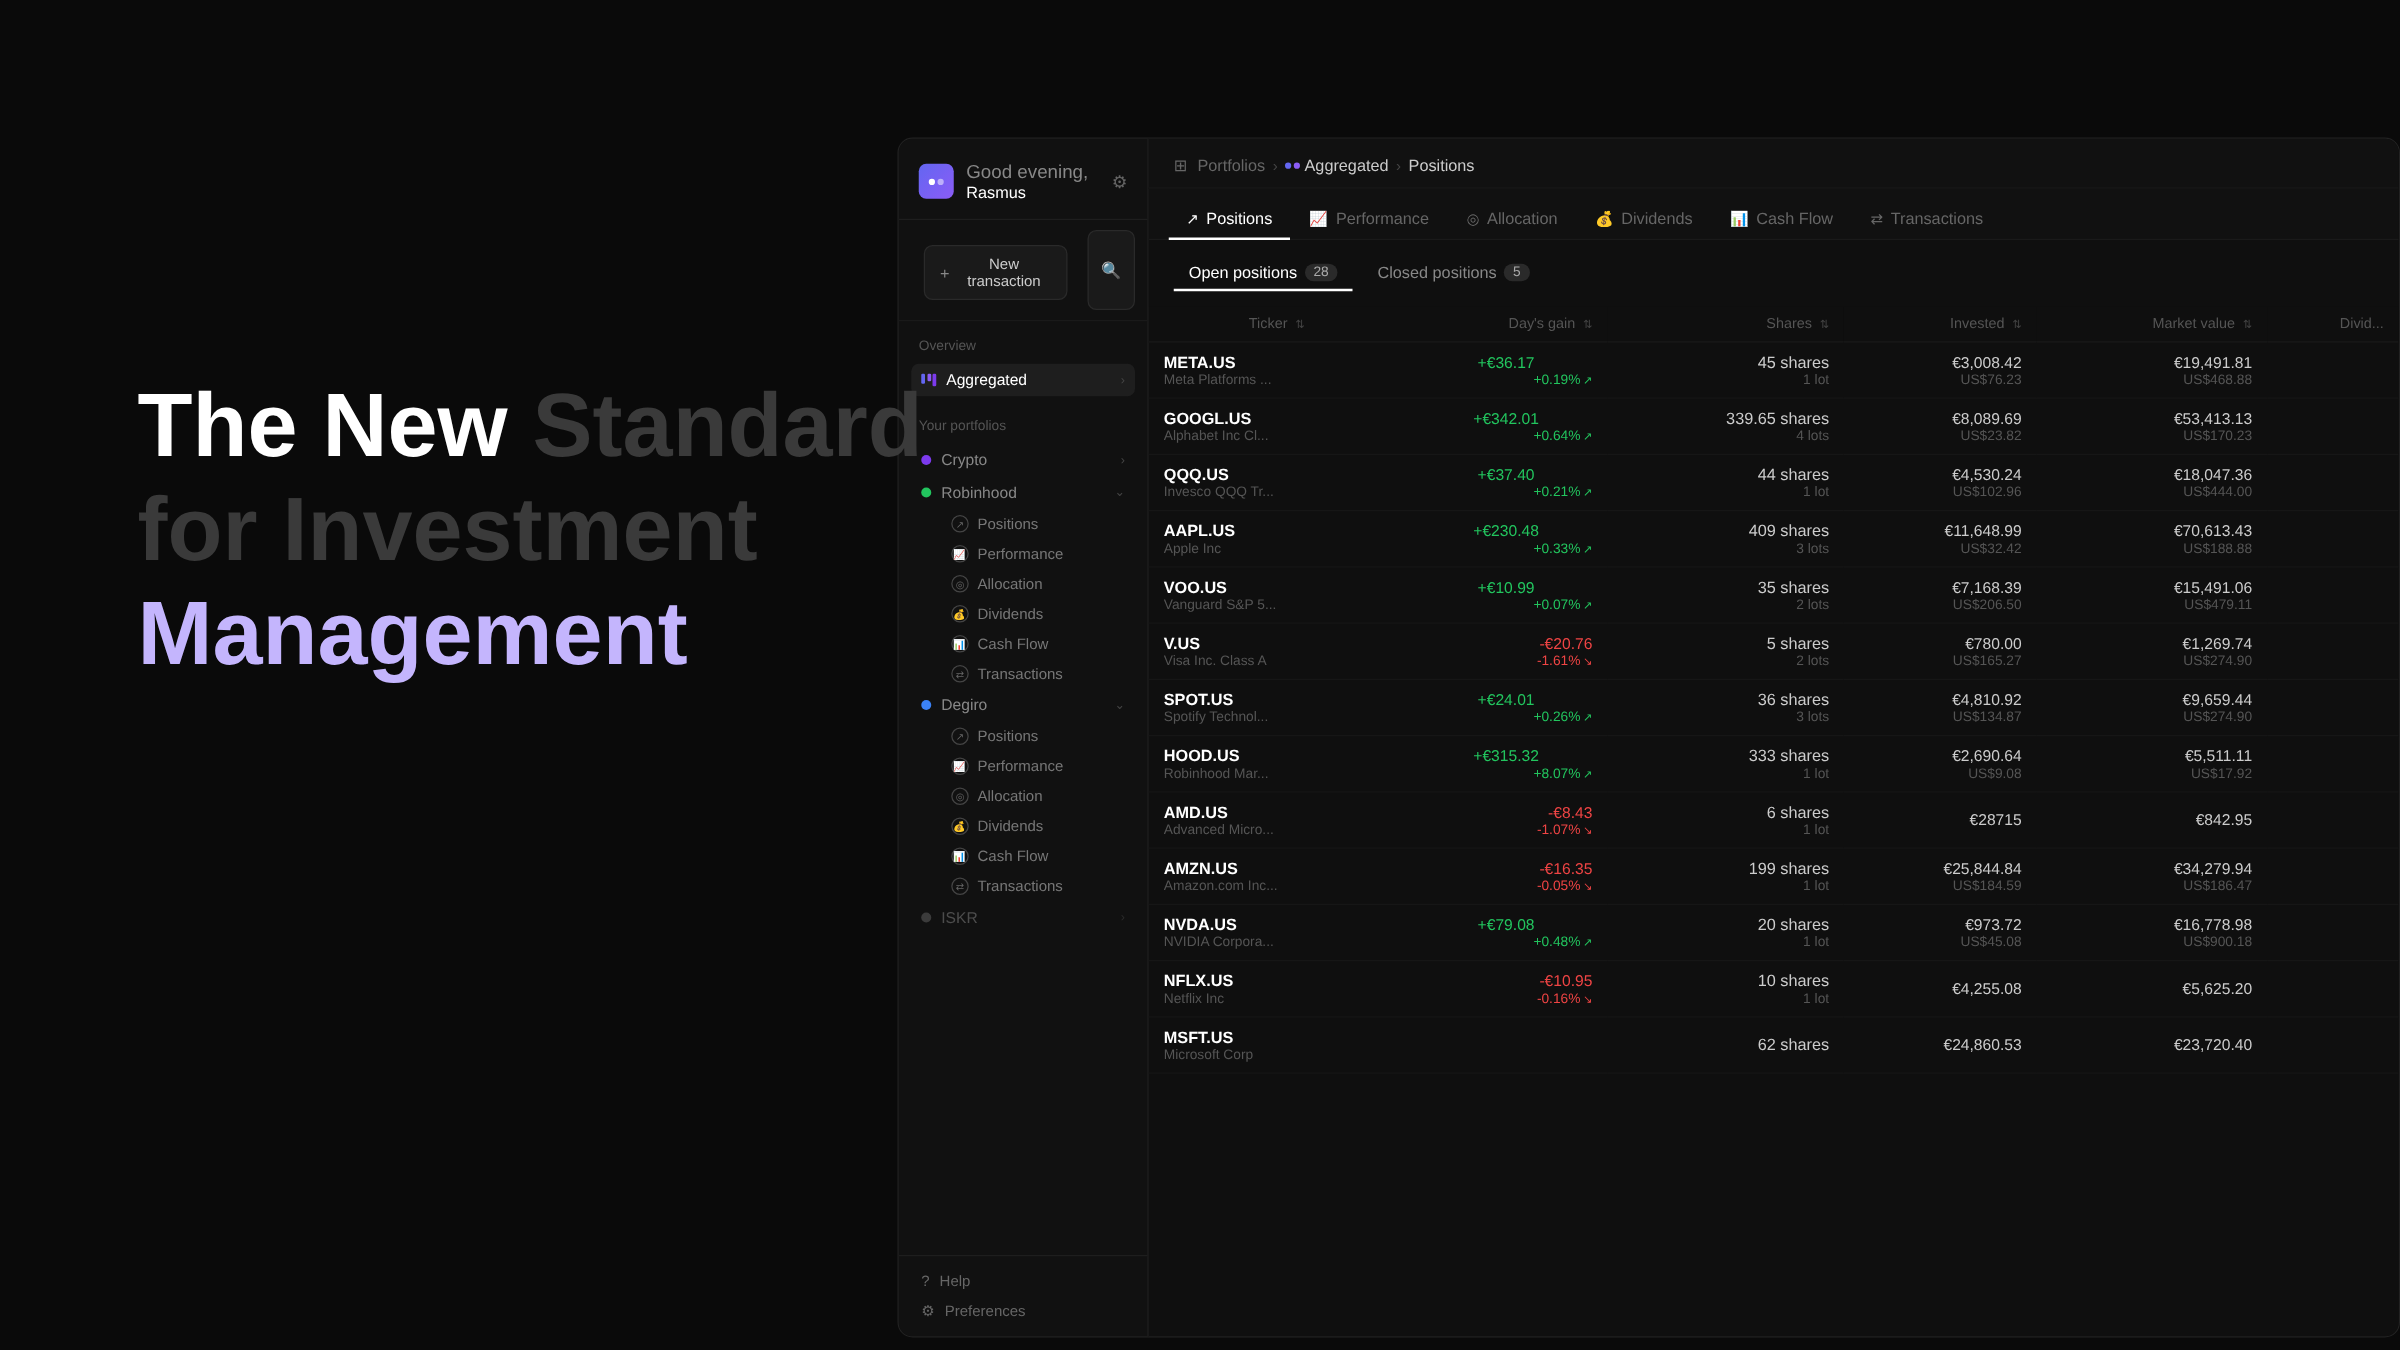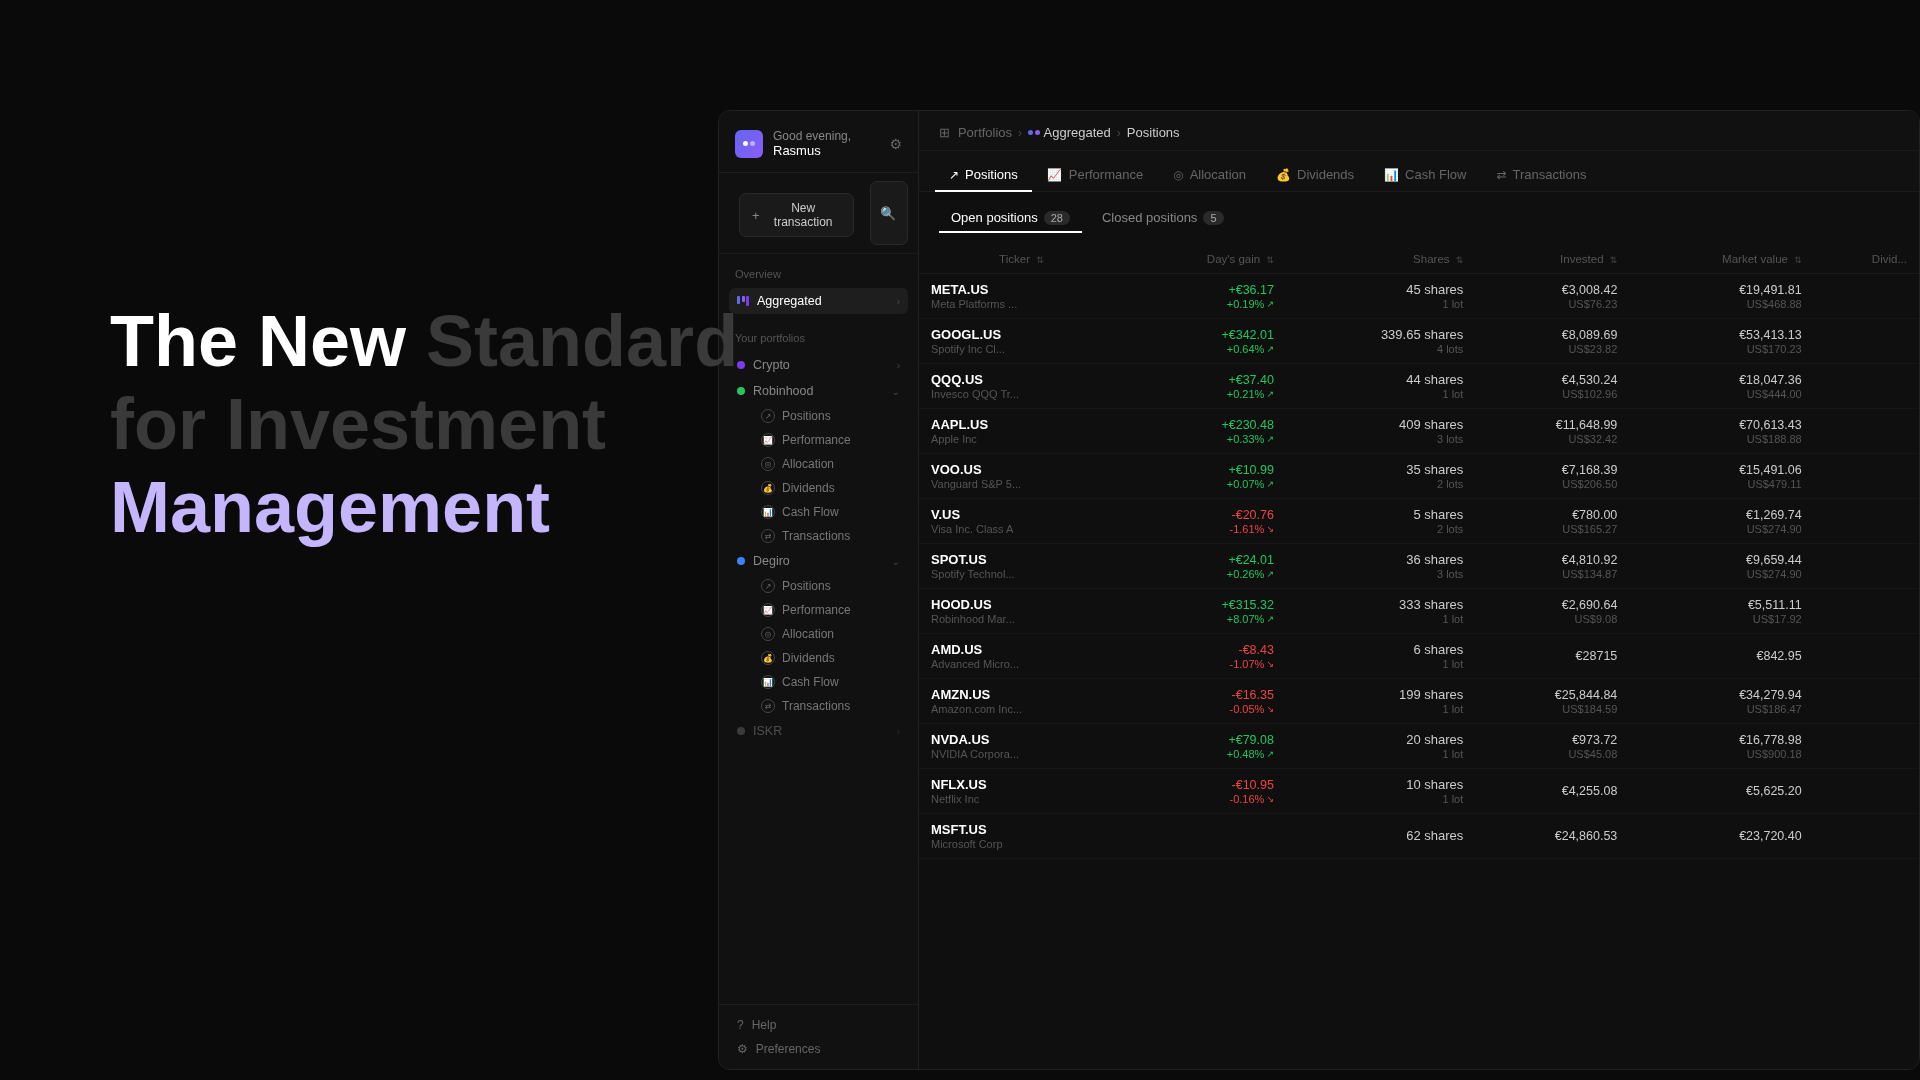--- a/index.html
+++ b/index.html
@@ -90,21 +90,21 @@
     .user-logo-dot:last-child {
       background: rgba(255,255,255,0.5);
     }
 
     .user-greeting {
       display: flex;
       flex-direction: column;
     }
 
     .greeting-text {
-      font-size: 12px;
+      font-size: 15px;
       color: #888;
     }
 
     .greeting-name {
       font-size: 13px;
       color: #fff;
       font-weight: 500;
     }
 
     .settings-icon {
@@ -397,21 +397,21 @@
 
     .gain-pct {
       font-size: 11px;
       margin-top: 1px;
       display: flex;
       align-items: center;
       justify-content: flex-end;
       gap: 2px;
     }
 
-    .positive { color: #22c55e; }
+    .positive { color: #22c55e; text-align: center; }
     .negative { color: #ef4444; }
 
     .shares-cell {
       text-align: right;
     }
 
     .shares-main {
       font-size: 13px;
       color: #ccc;
     }
@@ -683,21 +683,21 @@
     </td>
     <td class="money-cell">
       <div class="money-main">€19,491.81</div>
       <div class="money-sub">US$468.88</div>
     </td>
     <td></td>
   </tr>
             <tr>
     <td class="ticker-cell">
       <div class="ticker-symbol">GOOGL.US</div>
-      <div class="ticker-name">Spotify Inc Cl...</div>
+      <div class="ticker-name">Alphabet Inc Cl...</div>
     </td>
     <td class="gain-cell">
       <div class="gain-value positive">+€342.01</div>
       <div class="gain-pct positive">+0.64% <span class="arrow-indicator">↗</span></div>
     </td>
     <td class="shares-cell">
       <div class="shares-main">339.65 shares</div>
       <div class="shares-sub">4 lots</div>
     </td>
     <td class="money-cell">

